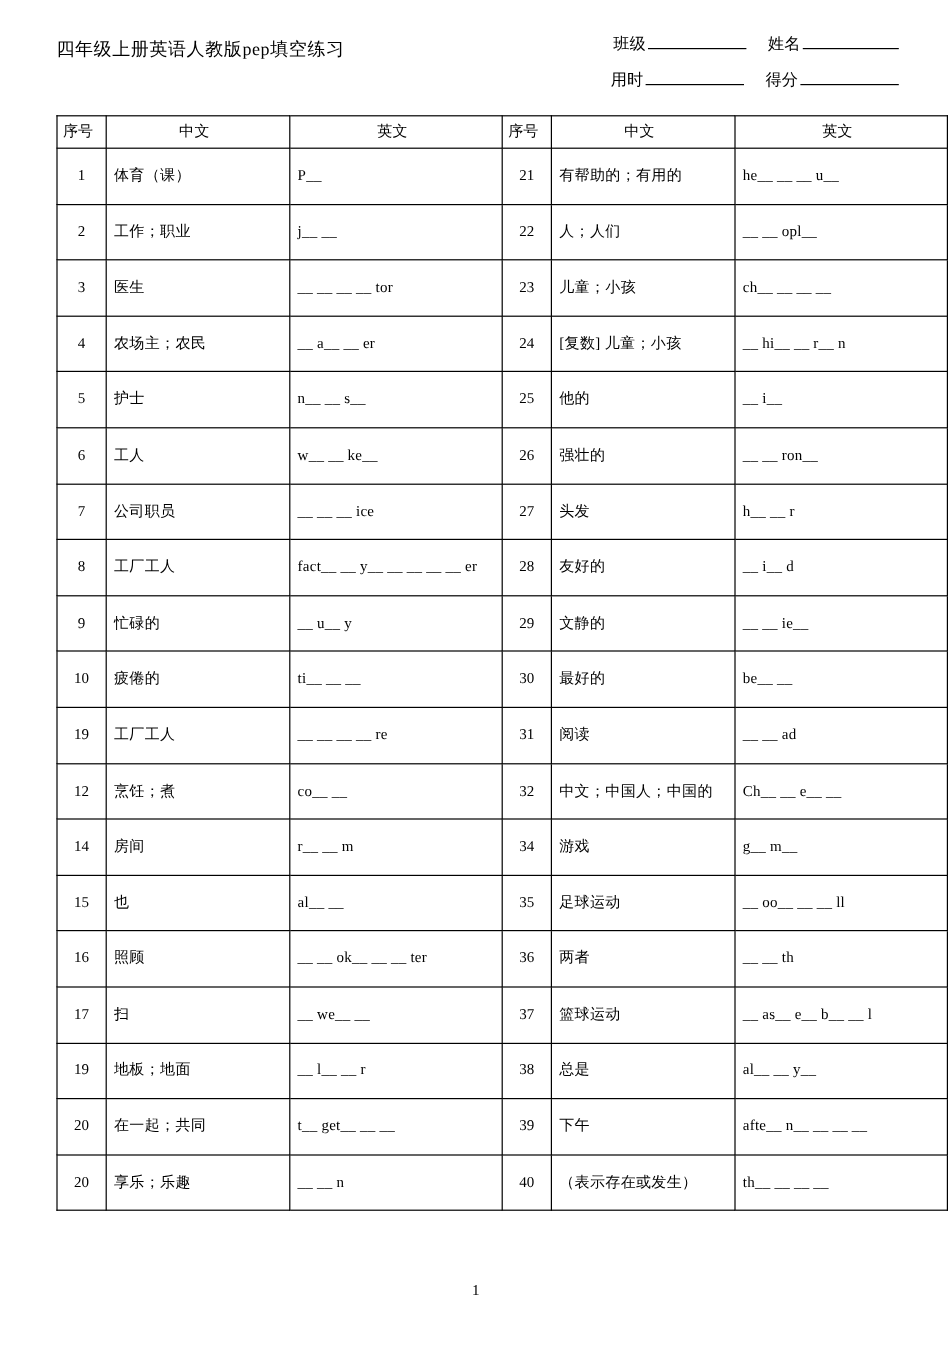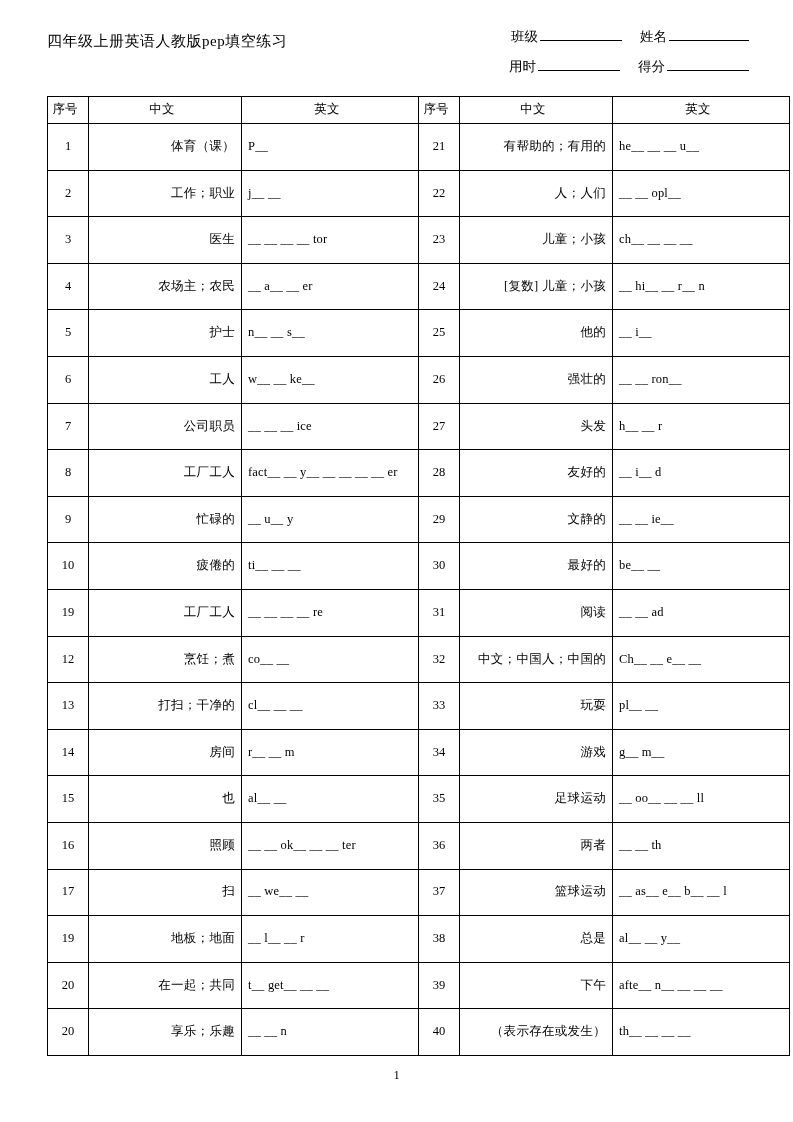--- a/index.html
+++ b/index.html
@@ -100,21 +100,21 @@
   tbody td {
     height: 45.6px;
   }
   td.num {
     width: 34px;
     text-align: center;
     font-size: 12px;
   }
   td.cn {
     width: 146px;
-    text-align: right;
+    text-align: left;
     padding-left: 12px;
     letter-spacing: 0.3px;
   }
   td.en {
     width: 170px;
     text-align: left;
     padding-left: 8px;
     font-family: "Liberation Serif", "DejaVu Serif", serif;
     letter-spacing: 0.2px;
     word-break: break-word;
@@ -267,28 +267,20 @@
         </tr>
         <tr>
           <td class="num">12</td>
           <td class="cn">烹饪；煮</td>
           <td class="en">co__ __</td>
           <td class="num">32</td>
           <td class="cn">中文；中国人；中国的</td>
           <td class="en">Ch__ __ e__ __</td>
         </tr>
         <tr>
-          <td class="num">13</td>
-          <td class="cn">打扫；干净的</td>
-          <td class="en">cl__ __ __</td>
-          <td class="num">33</td>
-          <td class="cn">玩耍</td>
-          <td class="en">pl__ __</td>
-        </tr>
-        <tr>
           <td class="num">14</td>
           <td class="cn">房间</td>
           <td class="en">r__ __ m</td>
           <td class="num">34</td>
           <td class="cn">游戏</td>
           <td class="en">g__ m__</td>
         </tr>
         <tr>
           <td class="num">15</td>
           <td class="cn">也</td>

